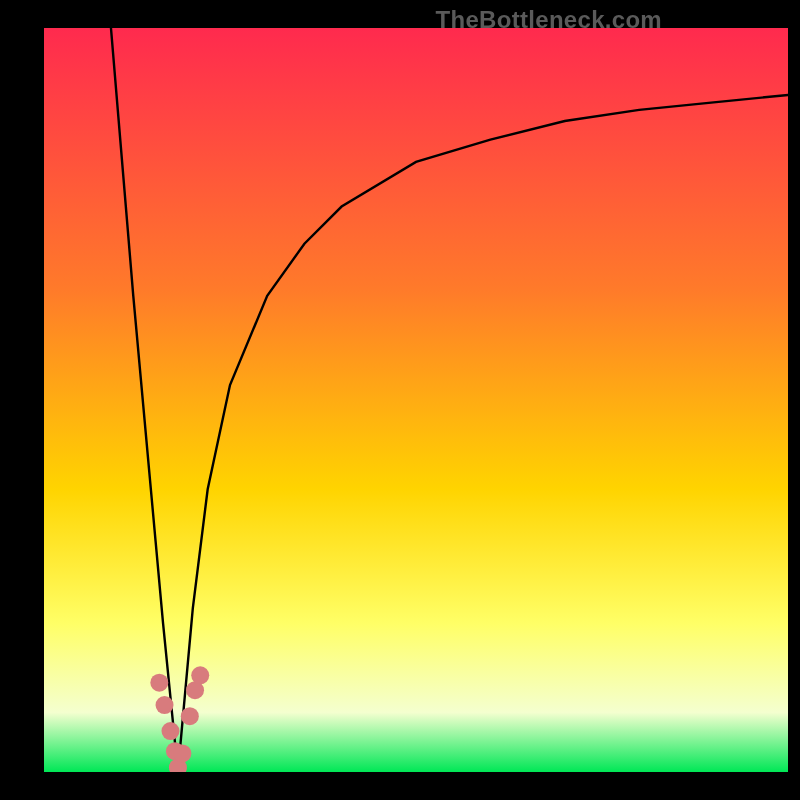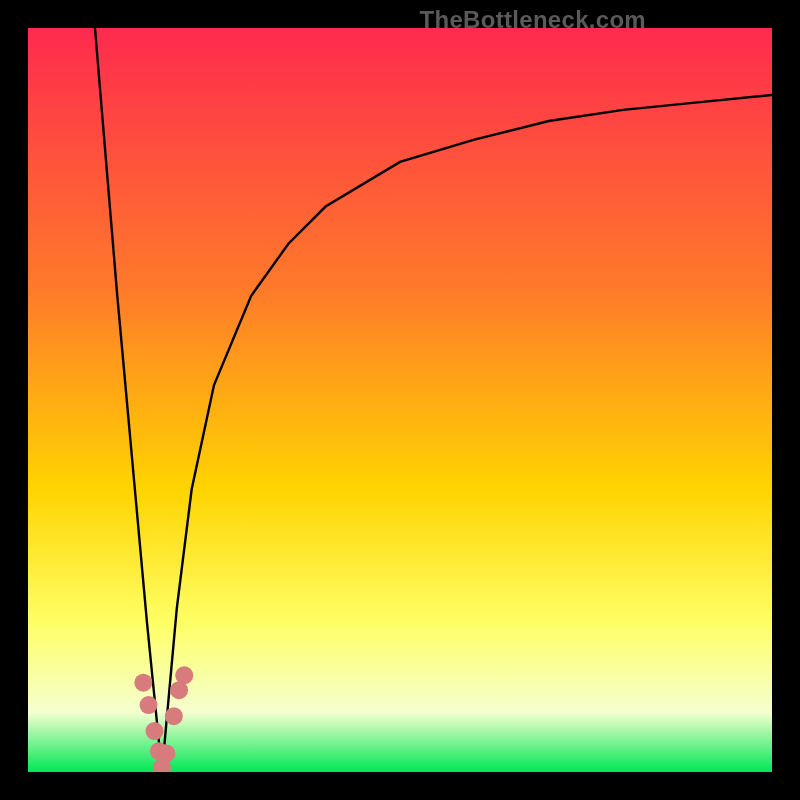--- a/index.html
+++ b/index.html
@@ -5,21 +5,21 @@
   html, body {
     margin: 0;
     padding: 0;
     width: 800px;
     height: 800px;
     background: #000;
     overflow: hidden;
   }
   .frame {
     position: absolute;
-    left: 0;
+    left: 16px;
     top: 0;
     width: 656px;
     height: 800px;
     background: #000;
     text-decoration: underline;
   }
   .plot {
     position: absolute;
     left: 28px;
     top: 28px;

